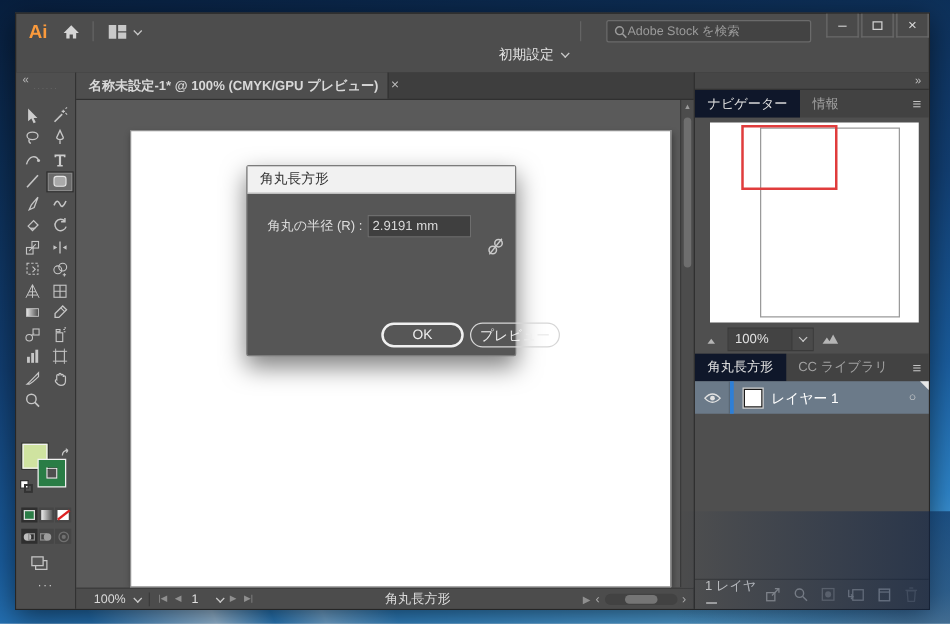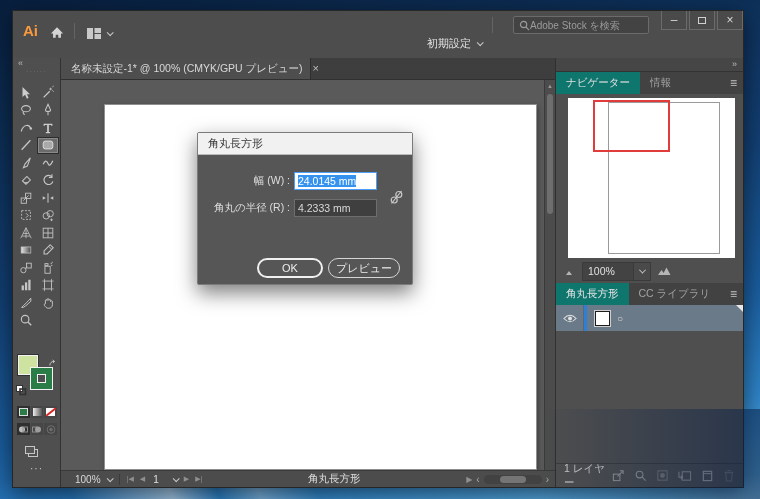--- a/index.html
+++ b/index.html
@@ -13,28 +13,28 @@
     background:linear-gradient(75deg,rgba(255,255,255,0) 30%,rgba(255,255,255,.55) 47%,rgba(255,255,255,0) 55%,rgba(255,255,255,.35) 62%,rgba(255,255,255,0) 72%);
     transform:rotate(-8deg); }
   .desktop::after { content:""; position:absolute; right:0; bottom:0; width:220px; height:90px;
     background:linear-gradient(90deg,rgba(10,40,80,.0),rgba(6,30,70,.55)); }
 
   
   .window { position:absolute; left:12px; top:10px; width:732px; height:478px;
     background:#4d4d4d; border:1px solid #262626; box-shadow:0 6px 22px rgba(0,0,0,.55); }
 
   
-  .titlebar { position:absolute; left:0; top:0; right:0; height:28px; display:flex; align-items:flex-end; padding:0 0 0 10px; }
+  .titlebar { position:absolute; left:0; top:0; right:0; height:28px; display:flex; align-items:center; padding:0 0 0 10px; }
   .ai-logo { color:#fa9a3c; font-weight:bold; font-size:15px; letter-spacing:0; }
   .tb-ic { display:inline-flex; align-items:center; justify-content:center; margin-left:12px; }
   .tb-div { width:1px; height:16px; background:#646464; margin:0 10px; }
   .chev { display:inline-block; width:5px; height:5px; border-right:1.4px solid #c9c9c9; border-bottom:1.4px solid #c9c9c9; transform:rotate(45deg) translateY(-1px); margin-left:6px; }
   .tb-right { margin-left:auto; display:flex; align-items:center; height:100%; }
   .workspace { font-size:11px; color:#e3e3e3; display:flex; align-items:center;margin-top:36px; }
-  .searchbox { width:136px; height:18px; background:#434343; border:1px solid #6b6b6b; border-radius:2px; display:flex; align-items:center; padding:0 5px; margin:0 10px; }
+  .searchbox { width:164px; height:18px; background:#434343; border:1px solid #6b6b6b; border-radius:2px; display:flex; align-items:center; padding:0 5px; margin:0 10px; }
   .searchbox input { background:transparent; border:none; outline:none; color:#cfcfcf; font-size:10px; width:100%; font-family:inherit; }
   .searchbox input::placeholder { color:#9b9b9b; }
   .winbtns { display:flex; align-items:flex-start; height:100%; }
   .winbtn { width:26px; height:19px; display:flex; align-items:center; justify-content:center; color:#d8d8d8; font-size:12px; border:1px solid #6b6b6b; border-top:none; margin-left:2px; background:#4a4a4a; }
   .maxbox { width:8px; height:7px; border:1.5px solid #d0d0d0; display:inline-block; }
 
   
   .menubar { position:absolute; left:0; top:28px; right:0; height:19px; display:flex; align-items:center; padding-left:8px; border-bottom:1px solid #3a3a3a; }
   .menu-item { font-size:11.5px; color:#e8e8e8; padding:0 7px; white-space:nowrap; }
 
@@ -64,21 +64,21 @@
   .modesrow { position:absolute; left:4px; top:365px; width:40px; display:flex; gap:1px; }
   .modebtn { width:13px; height:12px; display:flex; align-items:center; justify-content:center; background:#464646; }
   .modebtn.on { background:#2f2f2f; }
   .screenmode { position:absolute; left:12px; top:386px; }
   .tb-ellipsis { position:absolute; left:0; right:0; top:405px; text-align:center; color:#c9c9c9; font-size:10px; letter-spacing:1px; }
 
   
   .docarea { flex:1; position:relative; display:flex; flex-direction:column; min-width:0; }
   .tabbar { height:22px; background:#3e3e3e; border-bottom:1px solid #303030; display:flex; }
   .doctab { height:100%; background:#4e4e4e; border-right:1px solid #2e2e2e; display:flex; align-items:center; padding:0 10px; max-width:250px; }
-  .doctab-title { font-size:10.5px; color:#d8d8d8; white-space:nowrap; }
+  .doctab-title { font-size:10.5px; color:#d8d8d8; white-space:nowrap;font-weight:bold; }
   .doctab-close { margin-left:10px; color:#bdbdbd; font-size:11px; line-height:1; }
   .canvas { flex:1; position:relative; background:#5a5a5a; overflow:hidden; }
   .artboard { position:absolute; left:43px; top:24px; width:433px; height:366px; background:#fff; border:1px solid #8f8f8f; box-shadow:1px 2px 5px rgba(0,0,0,.35); }
   .vscroll { position:absolute; right:0; top:0; bottom:0; width:11px; background:#4c4c4c; border-left:1px solid #3a3a3a; }
   .vscroll .up { display:block; text-align:center; color:#9a9a9a; font-size:6px; padding-top:3px; }
   .vthumb { position:absolute; left:2px; right:2px; top:14px; height:120px; background:#6e6e6e; border-radius:4px; }
 
   
   .statusbar { height:17px; background:#4c4c4c; border-top:1px solid #393939; display:flex; align-items:center; font-size:10px; color:#d9d9d9; padding:0 6px 0 14px; }
   .sb-zoom { display:flex; align-items:center; }
@@ -95,31 +95,31 @@
     border:1px solid #7b7b7b; border-radius:2px; box-shadow:0 8px 20px rgba(0,0,0,.5); }
   .dlg-title { height:22px; background:#f1f1f1; color:#333; font-size:11px; line-height:21px; padding:0 10px; border-bottom:1px solid #bbb; }
   .dlg-body { position:relative; height:130px; padding-top:17px; }
   .dlg-row { display:flex; align-items:center; height:18px; margin-bottom:9px; }
   .dlg-label { width:92px; text-align:right; font-size:10.5px; color:#dedede; margin-right:4px; white-space:nowrap; }
   .dlg-field { width:83px; height:18px; background:#3f3f3f; border:1px solid #6e6e6e; color:#d9d9d9; font-size:10.5px; line-height:16px; padding:0 3px; white-space:nowrap; }
   .dlg-field.active { background:#fff; border:1px solid #4d9ef7; }
   .dlg-field.active .sel { background:#3593ef; color:#fff; font-size:10.5px; }
   .chain { position:absolute; right:8px; top:34px; }
   .dlg-buttons { position:absolute; left:0; right:0; bottom:7px; height:20px; }
-  .dlg-btn { position:absolute; height:20px; border-radius:10px; background:transparent; color:#ededed; font-size:11px; font-family:inherit; }
+  .dlg-btn { position:absolute; height:20px; border-radius:10px; background:transparent; color:#ededed; font-size:11px; font-family:inherit;margin-left:48px; }
   .btn-ok { left:59px; width:66px; border:2px solid #f0f0f0; }
   .btn-cancel { left:130px; width:72px; border:1px solid #d6d6d6; }
 
   
   .dock { width:188px; flex:none; background:#404040; border-left:1px solid #303030; position:relative; }
   .dock-collapse { height:14px; background:#464646; border-bottom:1px solid #333; text-align:right; padding:0 6px; color:#bdbdbd; font-size:9px; line-height:13px; }
   .pgroup { position:relative; background:#4f4f4f; }
   .ptabs { height:22px; background:#424242; display:flex; align-items:stretch; position:relative; }
   .ptab { padding:0 10px; font-size:10.5px; color:#a2a2a2; display:flex; align-items:center; white-space:nowrap; }
-  .ptab.active { background:#0f766e; color:#e2e2e2; }
+  .ptab.active { background:#0f172a; color:#e2e2e2; }
   .pmenu { position:absolute; right:6px; top:0; bottom:0; display:flex; align-items:center; color:#c4c4c4; font-size:12px; }
 
   .navgroup { height:211px; }
   .nav-preview { position:absolute; left:12px; right:8px; top:26px; height:160px; background:#fff; }
   .nav-page { position:absolute; left:40px; top:4px; width:112px; height:152px; border:1px solid #9a9a9a; }
   .nav-view { position:absolute; left:25px; top:2px; width:77px; height:52px; border:2px solid #e03c3c; }
   .nav-zoombar { position:absolute; left:0; right:0; bottom:0; height:24px; display:flex; align-items:center; padding:0 8px; }
   .nz-box { display:flex; align-items:center; margin:0 6px; border:1px solid #3a3a3a; }
   .nz-val { width:50px; height:17px; background:#434343; color:#e0e0e0; font-size:10.5px; line-height:16px; padding:0 5px; }
   .nz-chev { width:17px; height:17px; background:#4a4a4a; border-left:1px solid #3a3a3a; display:flex; align-items:center; justify-content:center; }
@@ -439,26 +439,22 @@
 
           <div class="vscroll">
             <span class="up">▲</span>
             <span class="vthumb"></span>
           </div>
 
           <div class="dialog">
             <div class="dlg-title">角丸長方形</div>
             <div class="dlg-body">
               <div class="dlg-row">
-                <span class="dlg-label">幅 (W) :</span>
-                <div class="dlg-field active"><span class="sel">24.0145 mm</span></div>
-              </div>
-              <div class="dlg-row">
                 <span class="dlg-label">角丸の半径 (R) :</span>
-                <div class="dlg-field">4.2333 mm</div>
+                <div class="dlg-field">2.9191 mm</div>
               </div>
               <span class="chain">
                 <svg width="15" height="17" viewBox="0 0 15 17">
                     <circle cx="5.2" cy="11" r="3" fill="none" stroke="#c9c9c9" stroke-width="1.2"></circle>
                     <circle cx="9.8" cy="5.5" r="3" fill="none" stroke="#c9c9c9" stroke-width="1.2"></circle>
                     <line x1="2.5" y1="14.5" x2="12.5" y2="2" stroke="#c9c9c9" stroke-width="1.2"></line>
                   </svg>
               </span>
               <div class="dlg-buttons">
                 <button class="dlg-btn btn-ok">OK</button>
@@ -532,20 +528,21 @@
 
           <div class="layer-row">
             <span class="lr-eye">
               <svg width="14" height="9" viewBox="0 0 16 10">
                   <path d="M1 5 Q8 -2.5 15 5 Q8 12.5 1 5 Z" fill="none" stroke="#e2e2e2" stroke-width="1.2"></path>
                   <circle cx="8" cy="5" r="2.2" fill="#e2e2e2"></circle>
                 </svg>
             </span>
             <span class="lr-accent"></span>
             <span class="lr-thumb"></span>
+            <span class="lr-name">レイヤー 1</span>
             <span class="lr-target">○</span>
             <span class="lr-corner"></span>
           </div>
 
           <div class="layers-bottom">
             <span class="lb-count">1 レイヤー</span>
             <span class="lb-icons">
               <svg width="13" height="13" viewBox="0 0 14 14">
                   <rect x="1.5" y="5.5" width="7" height="7" fill="none" stroke="#9a9a9a" stroke-width="1.1"></rect>
                   <path d="M6 8 L12 2 M8.5 2 H12 V5.5" fill="none" stroke="#9a9a9a" stroke-width="1.1"></path>

